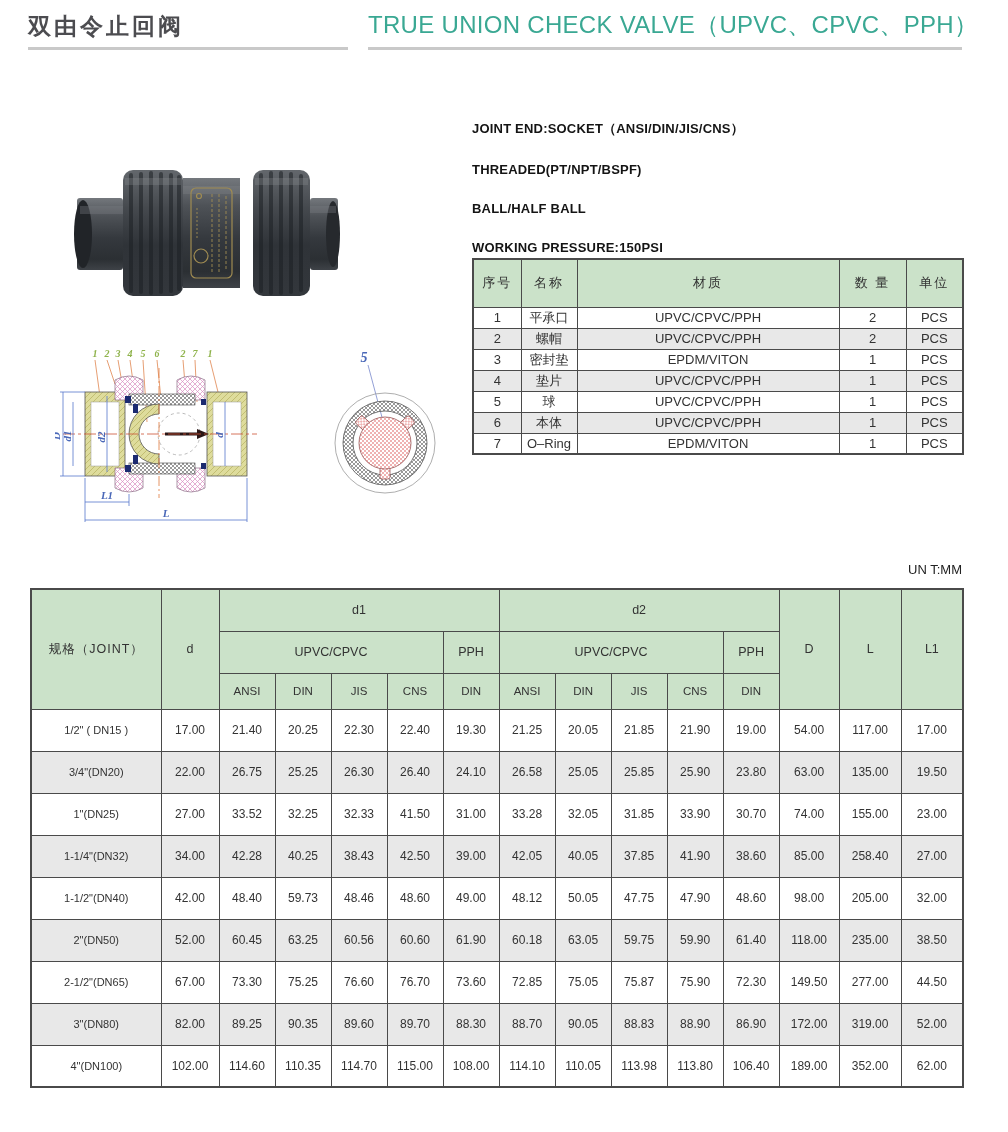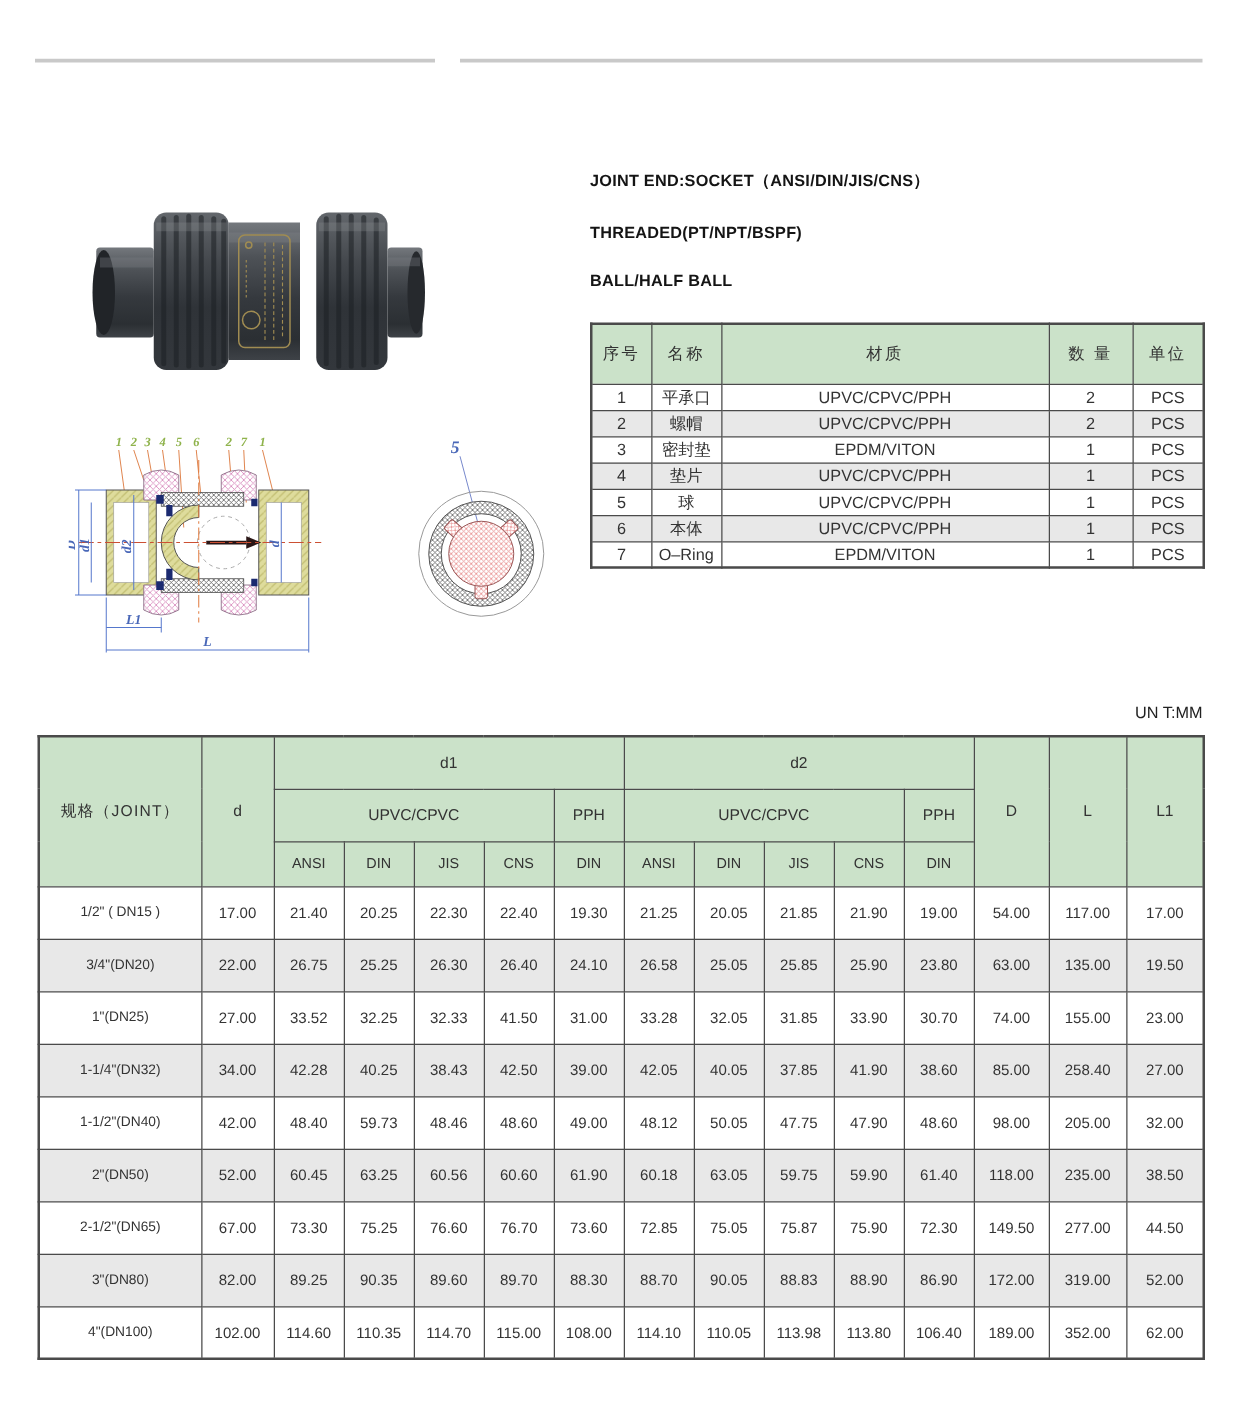--- a/index.html
+++ b/index.html
@@ -10,21 +10,21 @@
   
   .title-cn { position:absolute; left:28px; top:11px; font-size:23px; font-weight:bold;
               color:#4c4c50; letter-spacing:3px; white-space:nowrap; }
   .title-en { position:absolute; left:368px; top:9px; font-size:24px; color:#3aa893;
               white-space:nowrap; letter-spacing:0.3px; }
   .rule { position:absolute; height:3px; background:#c9c9c9; }
   .rule-cn { left:28px; top:47px; width:320px; }
   .rule-en { left:368px; top:47px; width:594px; }
 
   
-  .specs { position:absolute; left:472px; top:136px; }
+  .specs { position:absolute; left:472px; top:120px; }
   .spec-line { font-size:13px; font-weight:bold; color:#141414; margin-bottom:24px;
                letter-spacing:0.2px; white-space:nowrap; }
 
   
   table { border-collapse:collapse; table-layout:fixed; }
   .parts-table { position:absolute; left:472px; top:258px; width:490px; border:2px solid #4a4a4a; }
   .parts-table th { background:#cbe2c9; height:48px; font-size:13px; font-weight:normal;
                     color:#333; border:1px solid #4a4a4a; letter-spacing:2px; }
   .parts-table td { height:21px; font-size:13px; color:#333; text-align:center;
                     border:1px solid #4a4a4a; }
@@ -80,20 +80,22 @@
       </linearGradient>
       <linearGradient id="gNut" x1="0" y1="0" x2="0" y2="1">
         <stop offset="0" stop-color="#63676c"></stop>
         <stop offset="0.3" stop-color="#45494e"></stop>
         <stop offset="0.6" stop-color="#2f3338"></stop>
         <stop offset="1" stop-color="#33373c"></stop>
       </linearGradient>
     </defs>
   </svg>
 
+  <div class="title-cn">双由令止回阀</div>
+  <div class="title-en">TRUE UNION CHECK VALVE（UPVC、CPVC、PPH）</div>
   <div class="rule rule-cn"></div>
   <div class="rule rule-en"></div>
 
   <svg style="position:absolute; left:60px; top:112px;" width="380" height="222" viewBox="0 0 380 222">
     <g>
       <rect x="17" y="86" width="46" height="72" rx="3" fill="url(#gBody)"></rect>
       <ellipse cx="23" cy="122" rx="9" ry="34" fill="#212428"></ellipse>
       <rect x="20" y="94" width="43" height="8" fill="#7b7f84" opacity="0.35"></rect>
     </g>
     <g>

